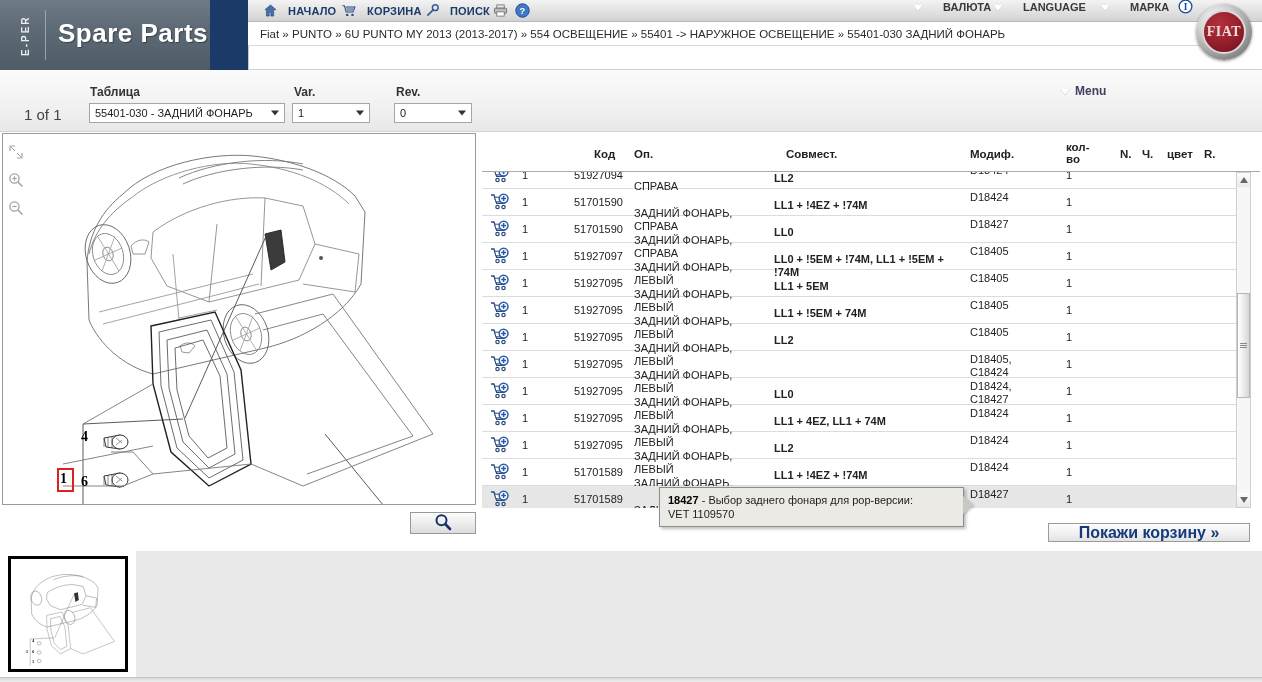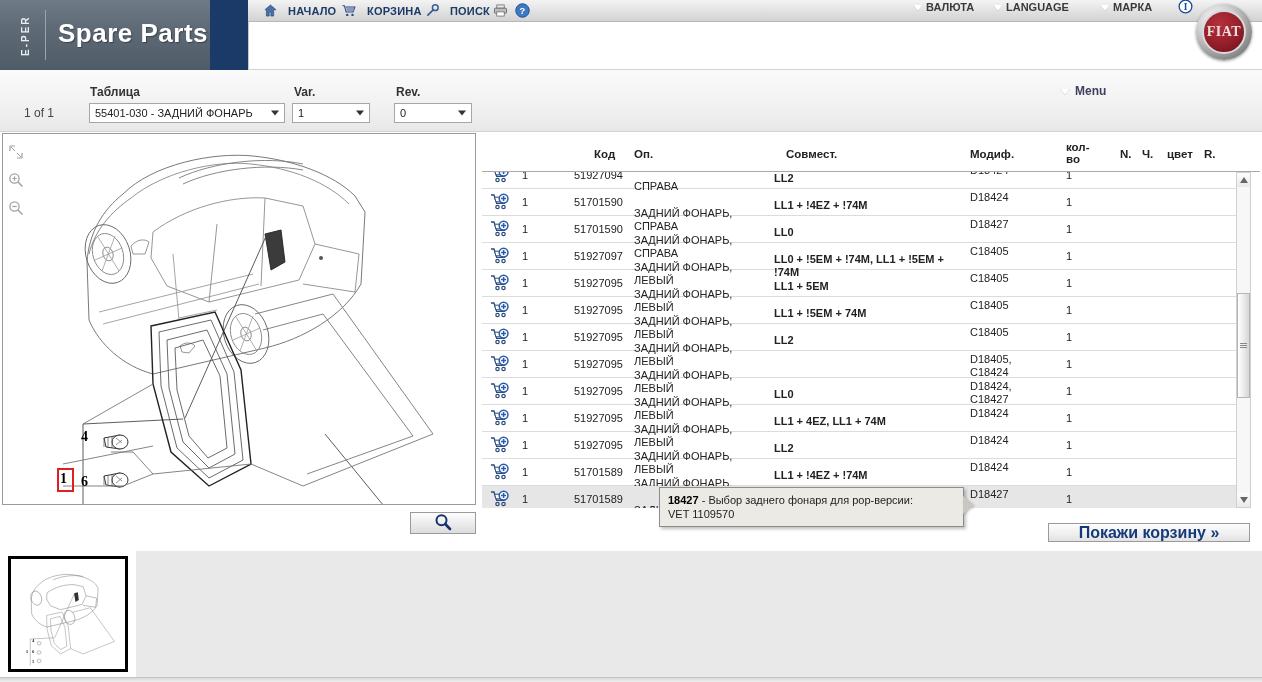--- a/index.html
+++ b/index.html
@@ -60,21 +60,21 @@
   }
   .topnav-label { color: #1b3a68; }
   #nav-home { left: 16px; }
   #nav-cart { left: 94px; }
   #nav-search { left: 178px; }
   #nav-print { left: 245px; }
   #nav-help  { left: 267px; }
 
   .topright {
     position: absolute; top: 0; height: 14px;
-    display: flex; align-items: center; gap: 3px;
+    display: flex; align-items: center; gap: 20px;
     font-size: 11px; font-weight: bold; color: #3a3a3a;
     cursor: pointer;
   }
   #tr-currency { left: 665px; }
   #tr-language { left: 745px; }
   #tr-brand    { left: 852px; }
   #tr-info     { left: 930px; }
 
   .caret-down {
     width: 0; height: 0;
@@ -131,21 +131,21 @@
   #controlbar-inner {
     position: absolute; left: 0; top: 0; width: 1262px; height: 62px;
   }
   .cb-label {
     position: absolute; font-size: 12px; font-weight: bold; color: #333;
   }
   #lbl-table { left: 90px; top: 85px; }
   #lbl-var   { left: 294px; top: 85px; }
   #lbl-rev   { left: 396px; top: 85px; }
   #page-counter {
-    position: absolute; left: 24px; top: 106px; font-size: 12px; color: #444;
+    position: absolute; left: 24px; top: 106px; font-size: 15px; color: #444;
   }
   .sel {
     position: absolute;
     height: 20px;
     border: 1px solid #a6a6a6;
     background: #fff;
     font-size: 11px;
     color: #222;
     display: flex; align-items: center;
     padding-left: 5px;
@@ -401,20 +401,21 @@
         <svg width="15" height="15" viewBox="0 0 16 16">
             <circle cx="8" cy="8" r="6.8" fill="#ffffff" stroke="#1a49a0" stroke-width="1.4"></circle>
             <text x="8" y="12" font-size="10" font-weight="bold" fill="#1a49a0" text-anchor="middle" font-family="Liberation Serif, serif">I</text>
           </svg>
       </span>
     </div>
   </div>
 
   <div id="header-leftline"></div>
 
+  <div id="breadcrumb">Fiat » PUNTO » 6U PUNTO MY 2013 (2013-2017) » 554 ОСВЕЩЕНИЕ » 55401 -&gt; НАРУЖНОЕ ОСВЕЩЕНИЕ » 55401-030 ЗАДНИЙ ФОНАРЬ</div>
   <div id="filters">Активные фильтры: Нет</div>
   <div class="hdr-sep"></div>
 
   <div id="fiat-logo">
     <div id="fiat-logo-inner">FIAT</div>
   </div>
 </div>
 
 <div id="controlbar"></div>
 <div id="controlbar-inner">

